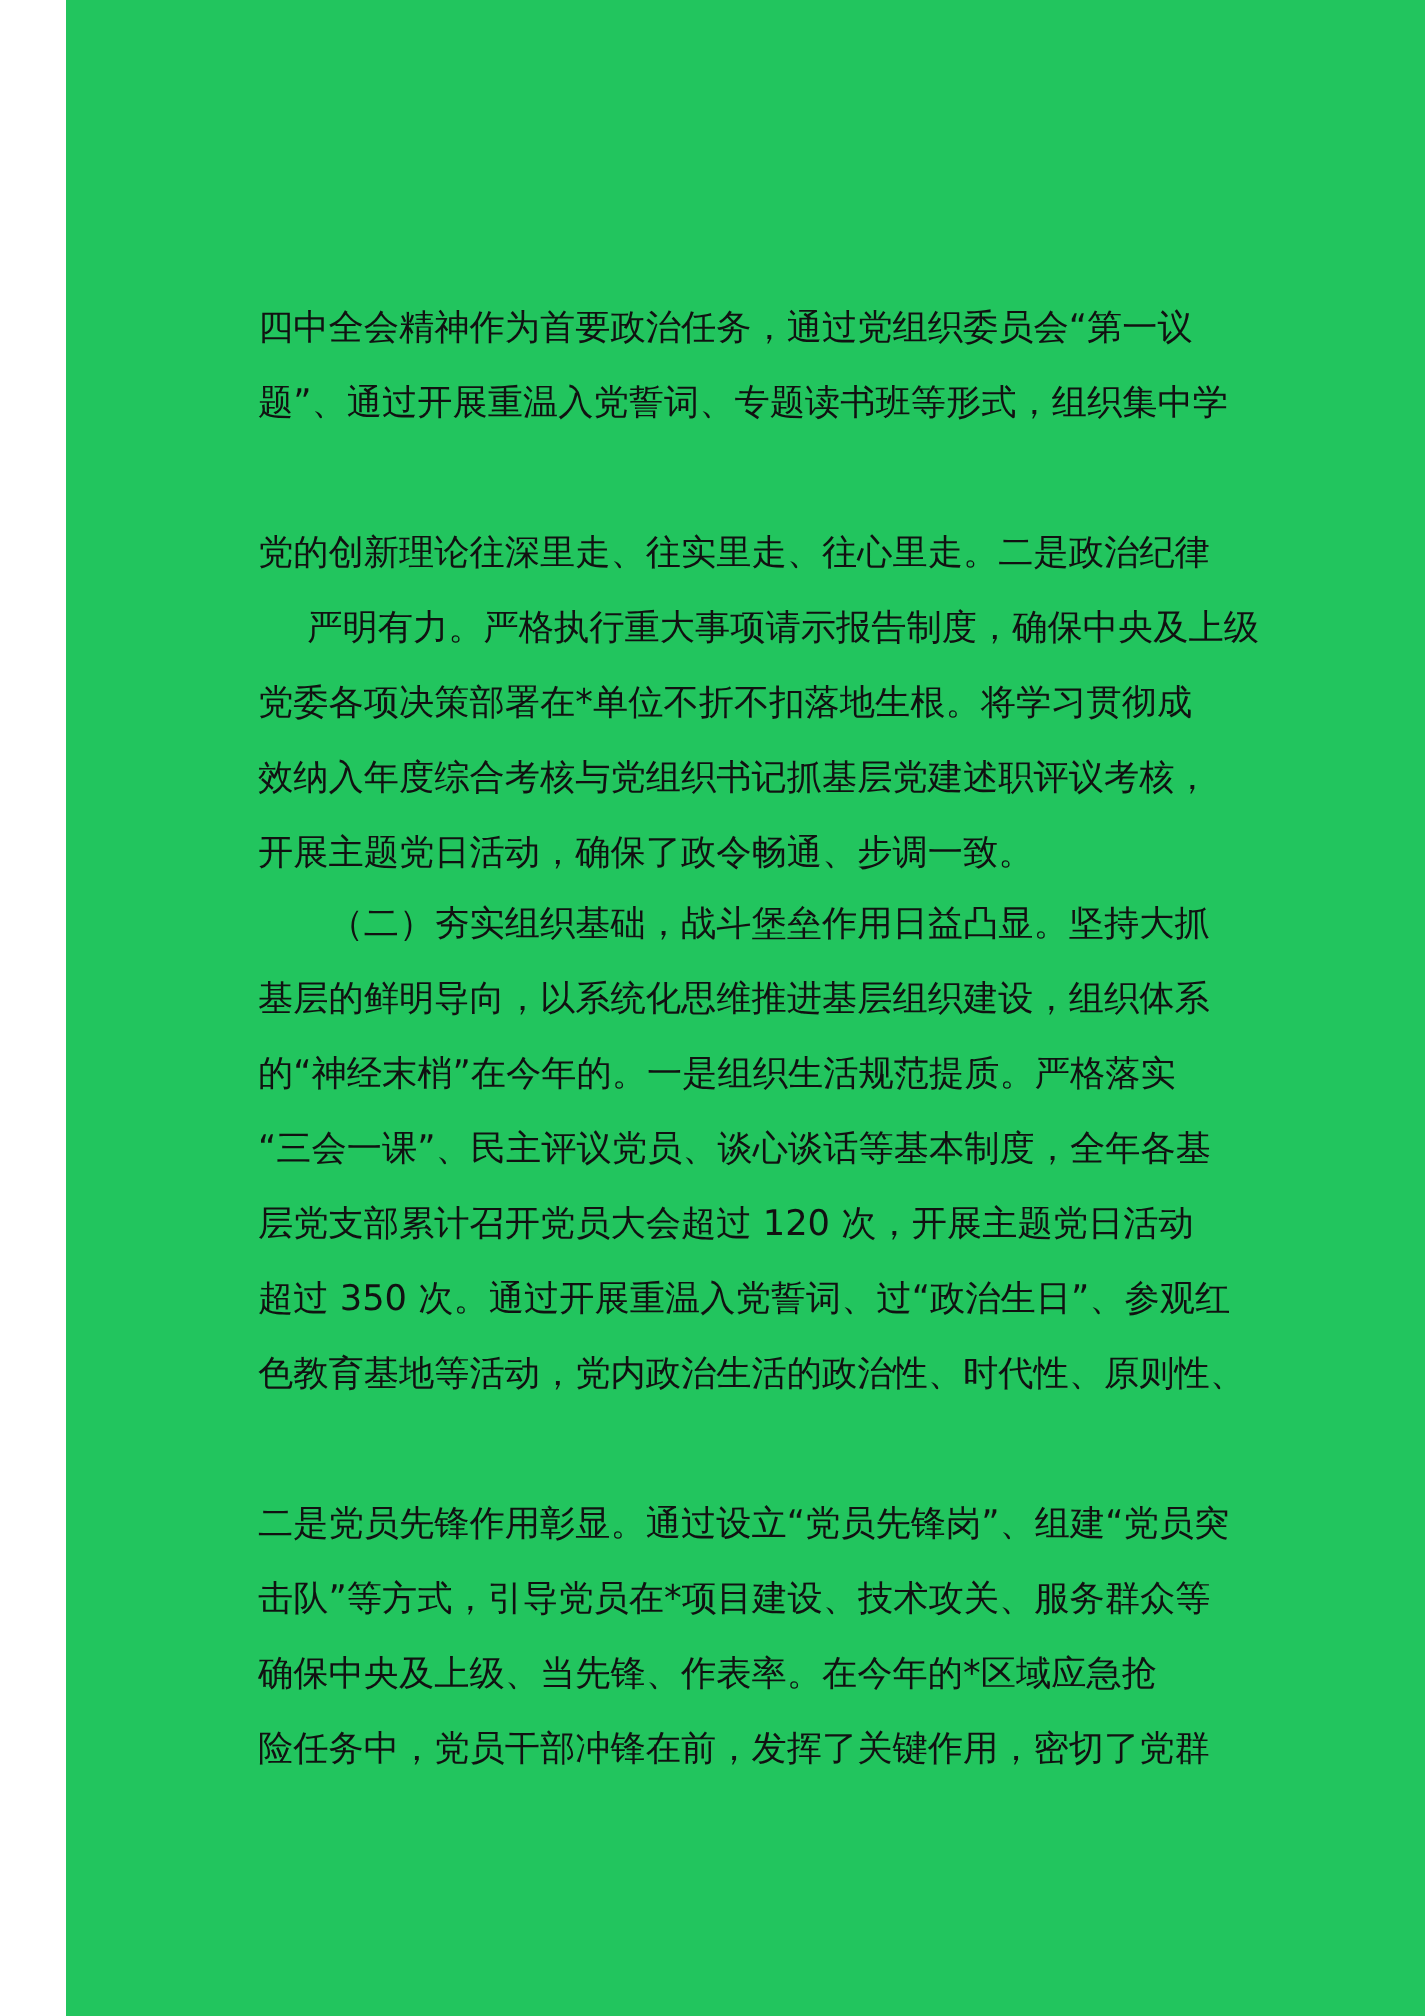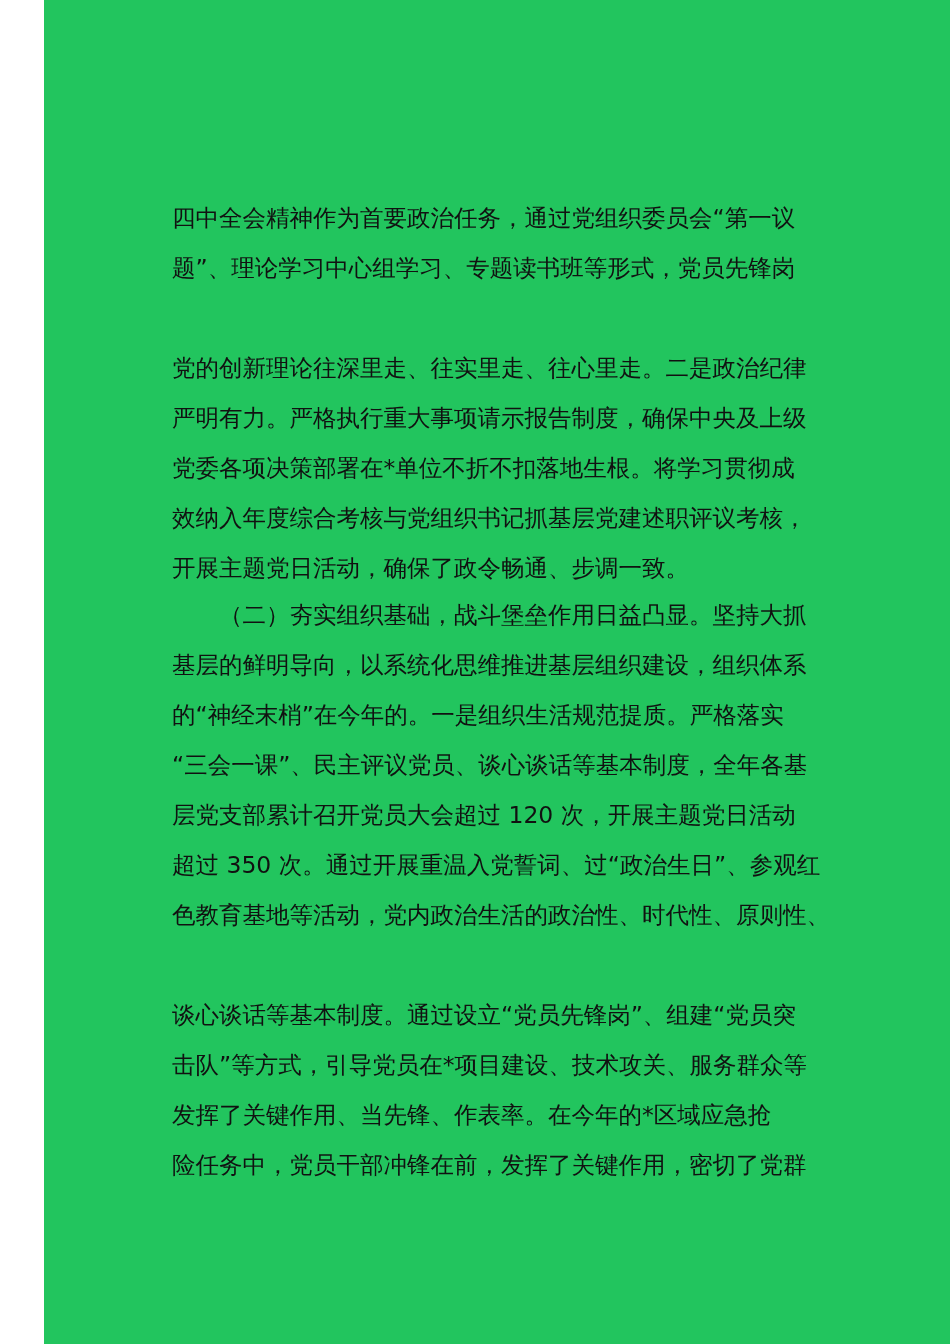--- a/index.html
+++ b/index.html
@@ -36,30 +36,30 @@
     }
     .line.indent {
       left: 128px;
     }
   </style>
 </head>
 <body>
 
 <div class="page">
   <div class="line" style="top:193px;">四中全会精神作为首要政治任务，通过党组织委员会“第一议</div>
-  <div class="line" style="top:243px;">题”、理论学习中心组学习、专题读书班等形式，党员先锋岗</div>
+  <div class="line" style="top:243px;">题”、通过开展重温入党誓词、专题读书班等形式，组织集中学</div>
   <div class="line" style="top:343px;">党的创新理论往深里走、往实里走、往心里走。二是政治纪律</div>
-  <div class="line" style="top:393px;">严明有力。严格执行重大事项请示报告制度，确保中央及上级</div>
+  <div class="line" style="top:393px;text-align:center;">严明有力。严格执行重大事项请示报告制度，确保中央及上级</div>
   <div class="line" style="top:443px;">党委各项决策部署在*单位不折不扣落地生根。将学习贯彻成</div>
   <div class="line" style="top:493px;">效纳入年度综合考核与党组织书记抓基层党建述职评议考核，</div>
   <div class="line" style="top:543px;">开展主题党日活动，确保了政令畅通、步调一致。</div>
   <div class="line indent" style="top:590px;">　　（二）夯实组织基础，战斗堡垒作用日益凸显。坚持大抓</div>
   <div class="line" style="top:640px;">基层的鲜明导向，以系统化思维推进基层组织建设，组织体系</div>
   <div class="line" style="top:690px;">的“神经末梢”在今年的。一是组织生活规范提质。严格落实</div>
   <div class="line" style="top:740px;">“三会一课”、民主评议党员、谈心谈话等基本制度，全年各基</div>
   <div class="line" style="top:790px;">层党支部累计召开党员大会超过 120 次，开展主题党日活动</div>
   <div class="line" style="top:840px;">超过 350 次。通过开展重温入党誓词、过“政治生日”、参观红</div>
   <div class="line" style="top:890px;">色教育基地等活动，党内政治生活的政治性、时代性、原则性、</div>
-  <div class="line" style="top:990px;">谈心谈话等基本制度。通过设立“党员先锋岗”、组建“党员突</div>
+  <div class="line" style="top:990px;">二是党员先锋作用彰显。通过设立“党员先锋岗”、组建“党员突</div>
   <div class="line" style="top:1040px;">击队”等方式，引导党员在*项目建设、技术攻关、服务群众等</div>
-  <div class="line" style="top:1090px;">发挥了关键作用、当先锋、作表率。在今年的*区域应急抢</div>
+  <div class="line" style="top:1090px;">确保中央及上级、当先锋、作表率。在今年的*区域应急抢</div>
   <div class="line" style="top:1140px;">险任务中，党员干部冲锋在前，发挥了关键作用，密切了党群</div>
 </div>
 
 </body></html>

